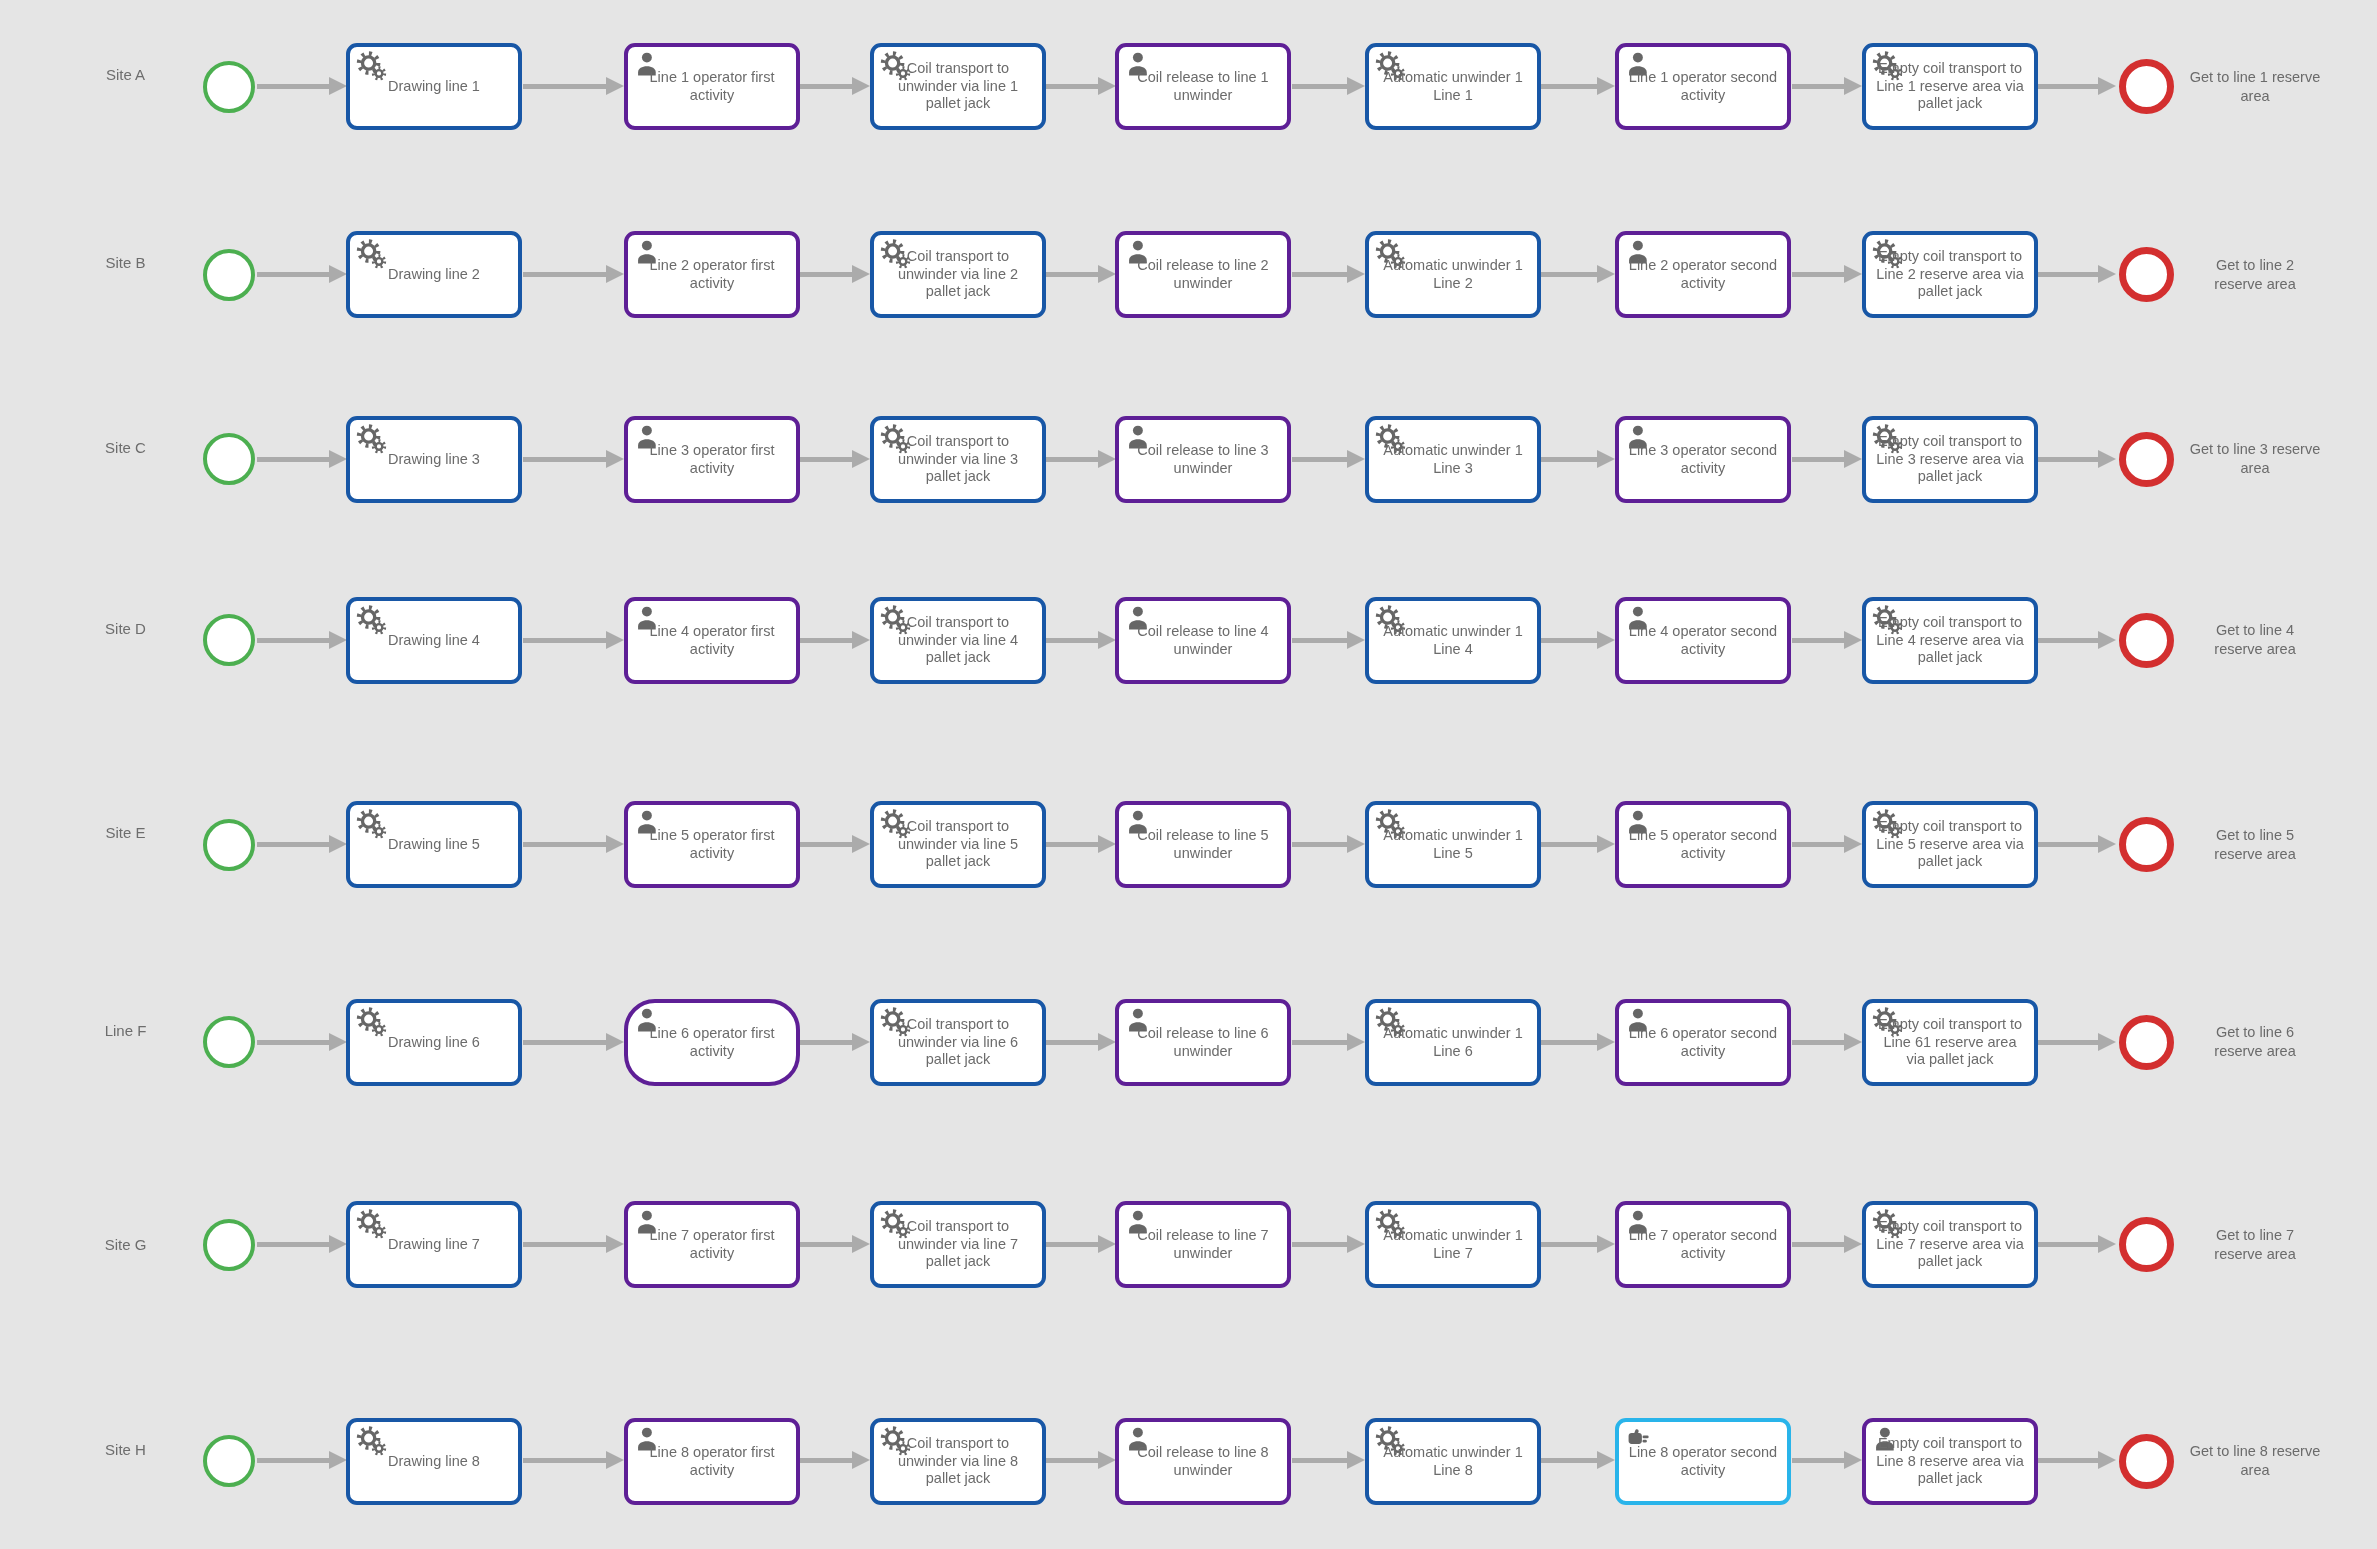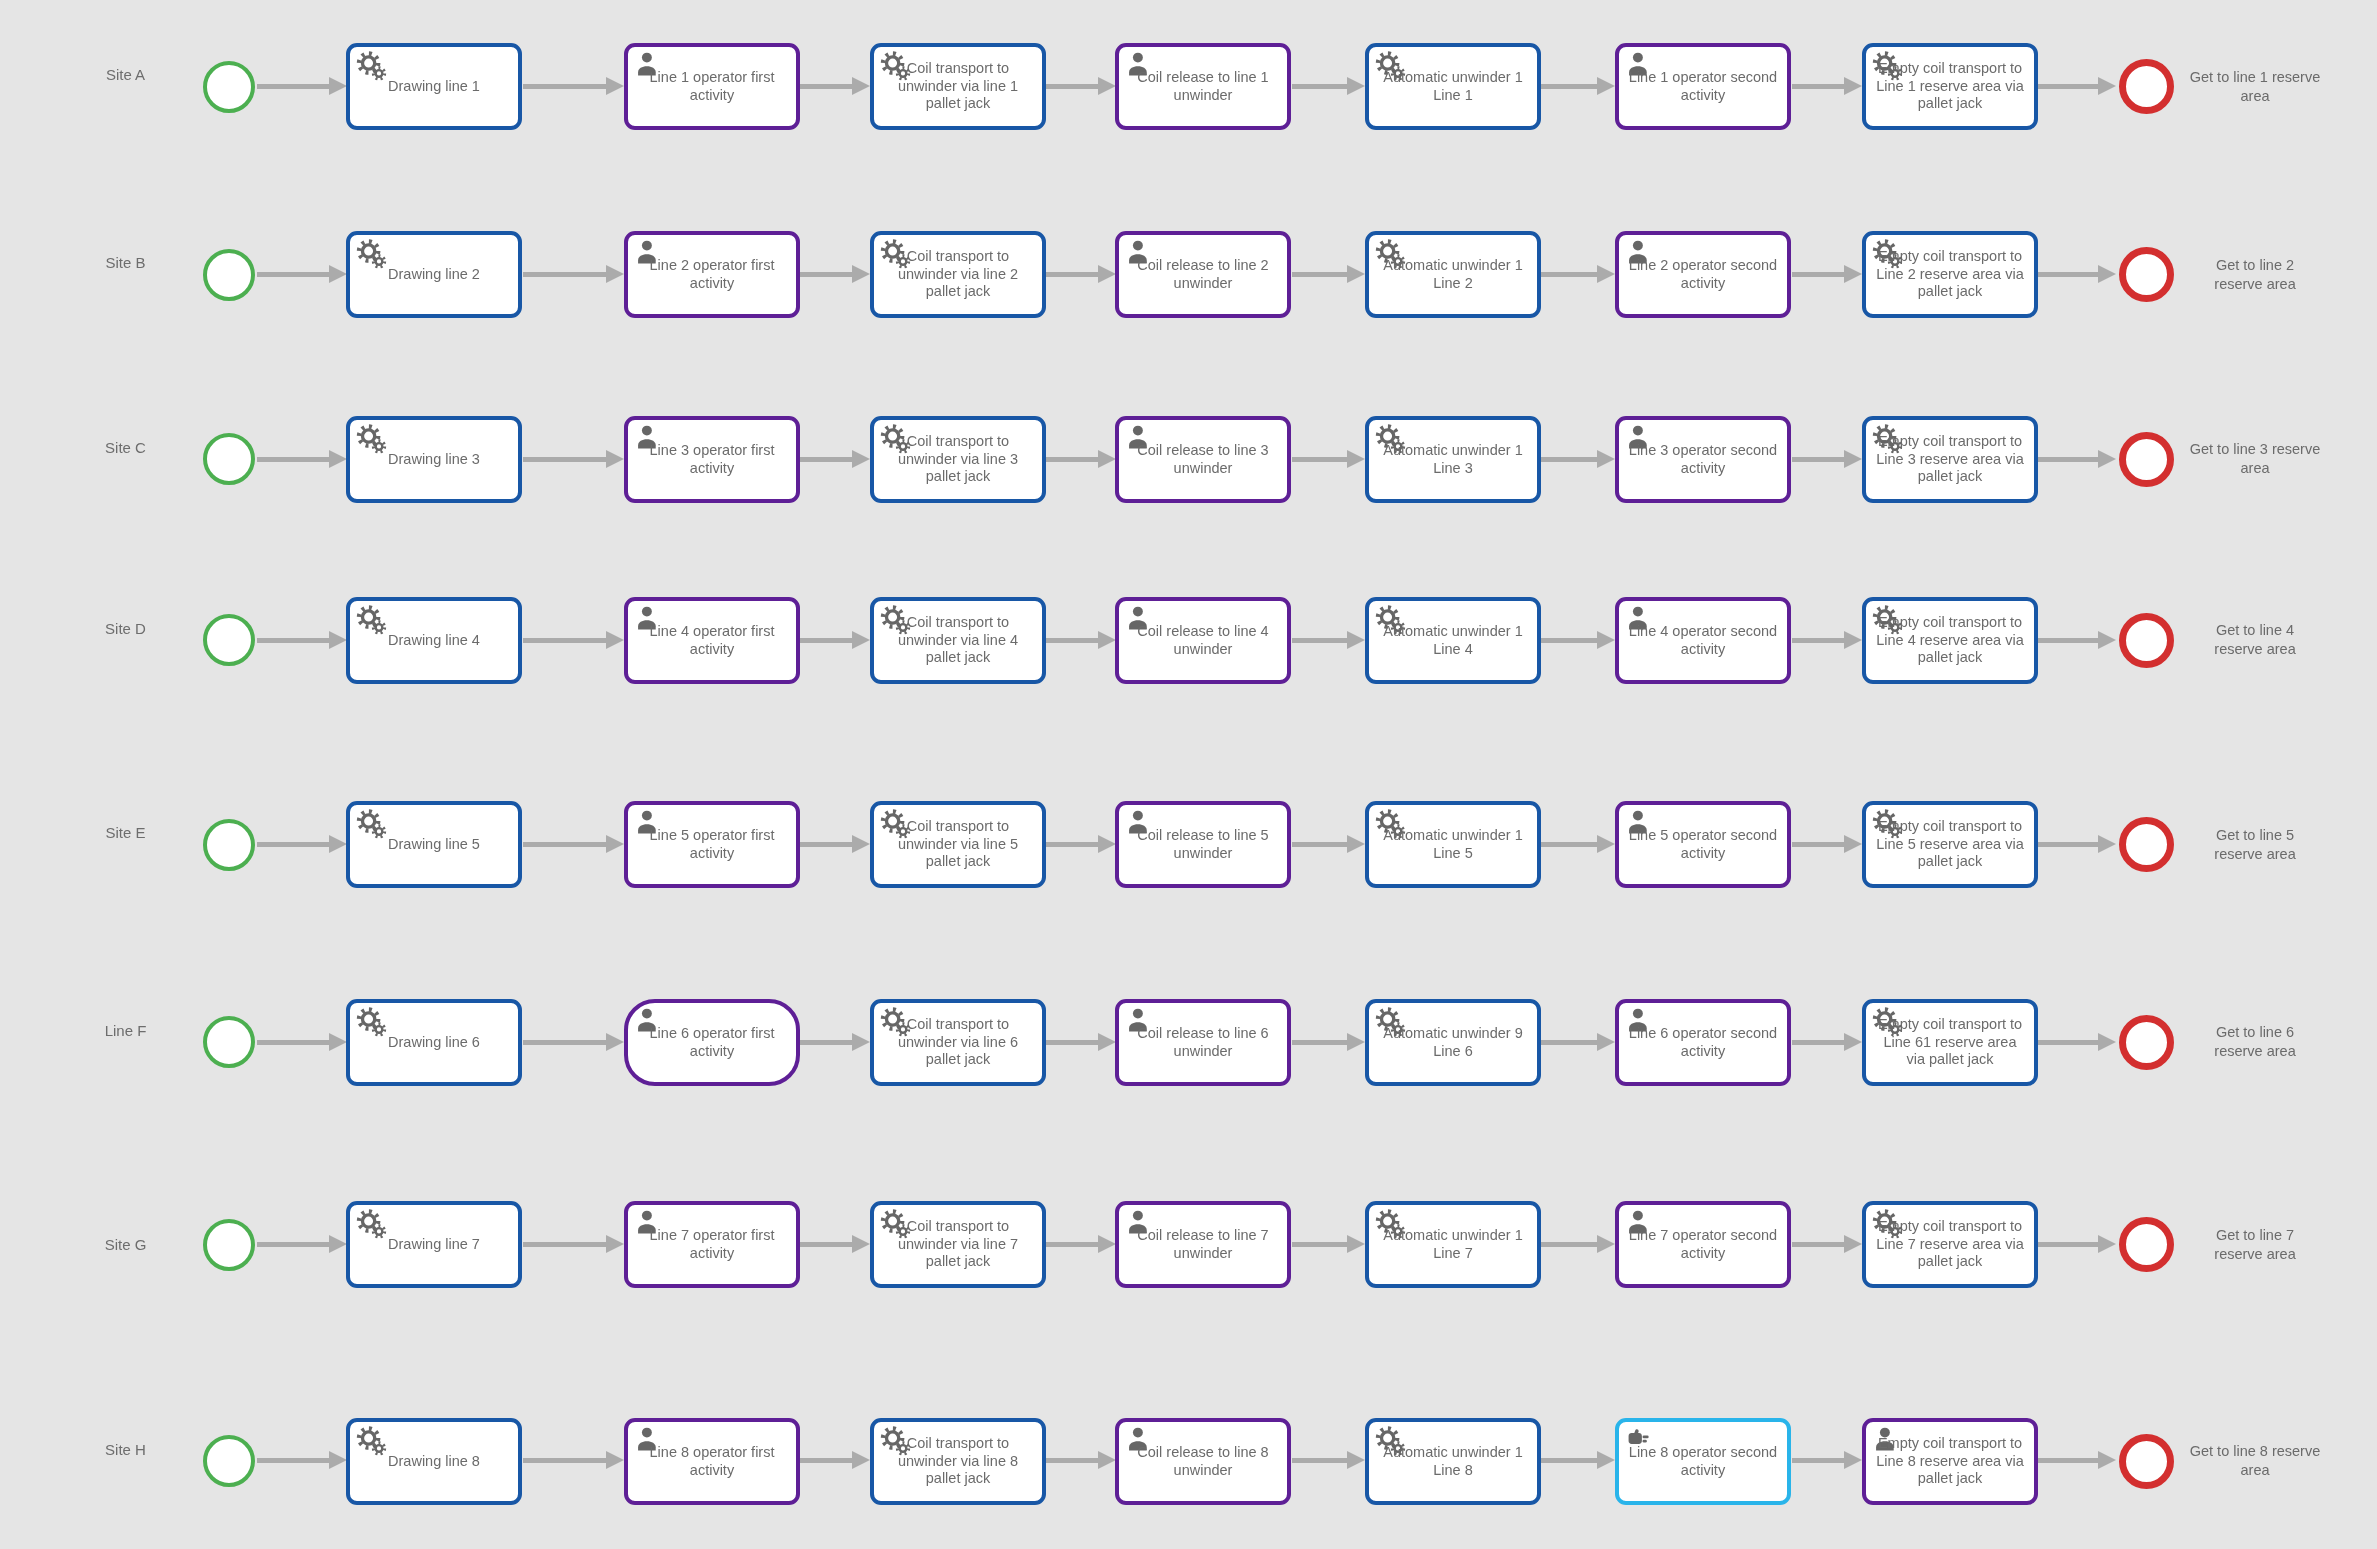--- a/index.html
+++ b/index.html
@@ -671,21 +671,21 @@
       </div>
       <div class="task-box" style="left: 1365px; top: 999px; border-color: rgb(24, 87, 166);">
         <span class="task-icon"><svg viewBox="0 0 24 24" width="32" height="32">
             <g fill="none" stroke="#666666">
               <circle cx="10.2" cy="9.8" r="4.6" stroke-width="2.5"></circle>
               <circle cx="10.2" cy="9.8" r="7.2" stroke-width="3.3" stroke-dasharray="2.2 3.46"></circle>
               <circle cx="18" cy="17.6" r="2.5" stroke-width="1.8"></circle>
               <circle cx="18" cy="17.6" r="4.2" stroke-width="2.3" stroke-dasharray="1.5 2.27"></circle>
             </g>
           </svg></span>
-        <div class="task-label">Automatic unwinder 9 Line 6</div>
+        <div class="task-label">Automatic unwinder 1 Line 6</div>
       </div>
       <div class="flow-arrow" style="left: 1541px; top: 1033px; width: 74px;">
         <div class="shaft"></div>
         <div class="head"></div>
       </div>
       <div class="task-box" style="left: 1615px; top: 999px; border-color: rgb(94, 31, 150);">
         <span class="task-icon"><svg viewBox="0 0 24 24" width="29" height="29" fill="#666666">
             <circle cx="11.5" cy="6.3" r="4.1"></circle>
             <path d="M4.2 21v-2.6c0-3 3.3-4.9 7.3-4.9s7.3 1.9 7.3 4.9V21z"></path>
           </svg></span>

